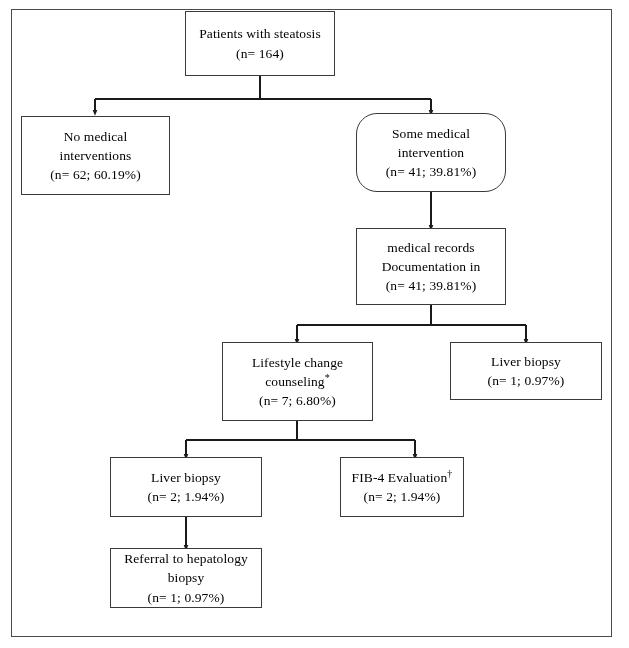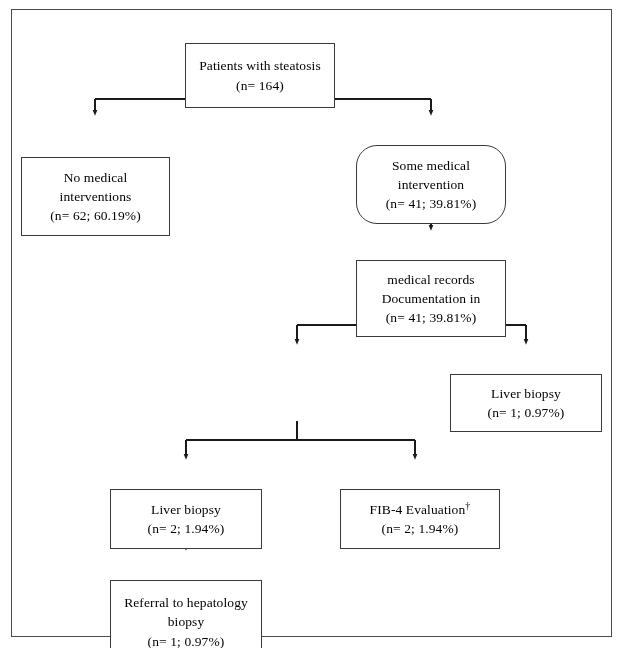--- a/index.html
+++ b/index.html
@@ -41,21 +41,20 @@
     display: flex;
     flex-direction: column;
     align-items: center;
     justify-content: center;
     text-align: center;
     color: #000000;
     font-size: 13.5px;
     line-height: 1.42;
     letter-spacing: 0.1px;
     padding: 2px 4px;
-    margin-top: 32px;
   }
   .node-line {
     display: block;
     white-space: nowrap;
   }
   .sup-mark {
     font-size: 10px;
     vertical-align: super;
     line-height: 0;
   }
@@ -105,53 +104,58 @@
         <path d="M186,517 L186,548" marker-end="url(#arrowhead)"></path>
       </g>
     </g>
   </svg>
 
   <div class="node-box" style="left:185px; top:11px; width:150px; height:65px;">
     <span class="node-line">Patients with steatosis</span>
     <span class="node-line">(n= 164)</span>
   </div>
 
-  <div class="node-box" style="left:21px; top:125px; width:149px; height:79px;">
+  <div class="node-box" style="left:21px; top:116px; width:149px; height:79px;">
     <span class="node-line">No medical</span>
     <span class="node-line">interventions</span>
     <span class="node-line">(n= 62; 60.19%)</span>
   </div>
 
   <div class="node-box" style="left:356px; top:113px; width:150px; height:79px;border-radius:21px;">
     <span class="node-line">Some medical</span>
     <span class="node-line">intervention</span>
     <span class="node-line">(n= 41; 39.81%)</span>
   </div>
 
   <div class="node-box" style="left:356px; top:228px; width:150px; height:77px;">
     <span class="node-line">medical records</span>
     <span class="node-line">Documentation in</span>
     <span class="node-line">(n= 41; 39.81%)</span>
   </div>
 
+  <div class="node-box" style="left:222px; top:342px; width:151px; height:79px;">
+    <span class="node-line">Lifestyle change</span>
+    <span class="node-line"><span>counseling</span><span class="sup-mark">*</span></span>
+    <span class="node-line">(n= 7; 6.80%)</span>
+  </div>
 
   <div class="node-box" style="left:450px; top:342px; width:152px; height:58px;">
     <span class="node-line">Liver biopsy</span>
     <span class="node-line">(n= 1; 0.97%)</span>
   </div>
 
   <div class="node-box" style="left:110px; top:457px; width:152px; height:60px;">
     <span class="node-line">Liver biopsy</span>
     <span class="node-line">(n= 2; 1.94%)</span>
   </div>
 
-  <div class="node-box" style="left:340px; top:457px; width:160px; height:60px;">
+  <div class="node-box" style="left:340px; top:457px; width:124px; height:60px;">
     <span class="node-line"><span>FIB-4 Evaluation</span><span class="sup-mark">†</span></span>
     <span class="node-line">(n= 2; 1.94%)</span>
   </div>
 
-  <div class="node-box" style="left:110px; top:548px; width:152px; height:84px;">
+  <div class="node-box" style="left:110px; top:548px; width:152px; height:60px;">
     <span class="node-line">Referral to hepatology</span>
     <span class="node-line">biopsy</span>
     <span class="node-line">(n= 1; 0.97%)</span>
   </div>
 
 </div>
 
 </body></html>

